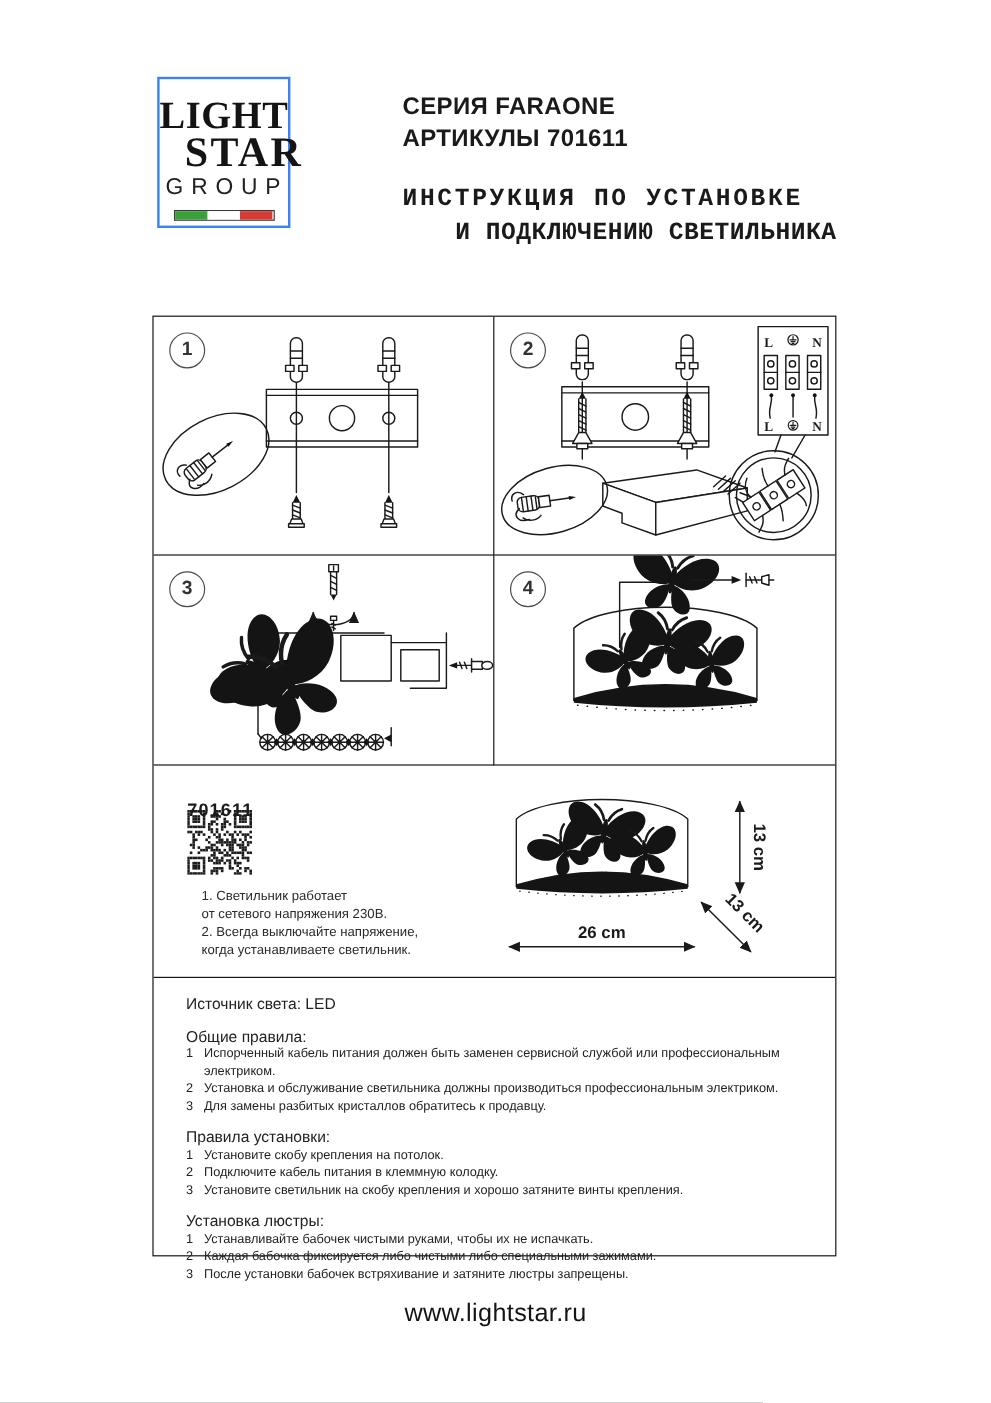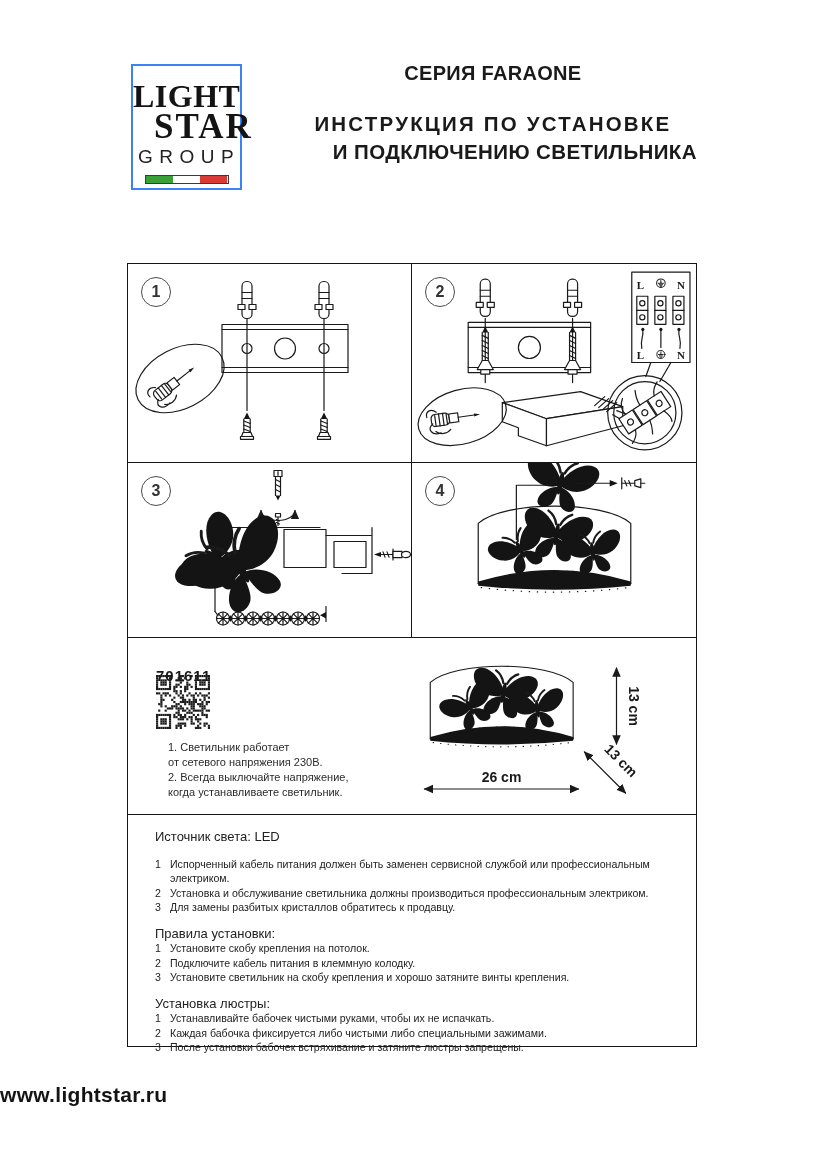--- a/index.html
+++ b/index.html
@@ -16,23 +16,23 @@
     font-family:"Liberation Serif", serif; color:#141414;
   }
   .logo-light { font-size:32px; font-weight:bold; line-height:29px; letter-spacing:.5px; }
   .logo-star  { font-size:35px; font-weight:bold; line-height:32px; letter-spacing:2px;margin-left:21px; }
   .logo-group { font-family:"Liberation Sans", sans-serif; font-size:19px; letter-spacing:6.5px;
                 margin-top:3px; margin-left:5px; color:#222; }
   .logo-flag  { width:84px; height:9px; margin:7px auto 0; border:1px solid #3a3a3a; display:flex; }
   .logo-flag div { flex:1; }
   .flag-green { background:#3aa13a; } .flag-white { background:#ffffff; } .flag-red { background:#d93a35; }
 
-  .title-block { position:absolute; right:129px; top:60px; text-align:center; }
+  .title-block { position:absolute; right:129px; top:76px; text-align:left; }
   .title-series, .title-articles { font-size:20px; font-weight:bold; line-height:27px; letter-spacing:.3px; }
-  .title-instr { margin-top:23px; font-size:20.5px; font-weight:bold; line-height:28px; }
+  .title-instr { margin-top:23px; font-size:20.5px; font-weight:bold; line-height:28px;font-family:Liberation Mono, monospace; }
   .title-instr .l1 { letter-spacing:2.2px; }
   .title-instr .l2 { letter-spacing:.4px;margin-left:44px; }
 
   
   .doc-table { position:absolute; left:127px; top:263px; width:570px; height:784px; border:1.6px solid #161616; }
   .grid { display:grid; grid-template-columns:1fr 1fr; }
   .cell { position:relative; height:199px; border-bottom:1.4px solid #161616; }
   .cell.r2 { height:175px; }
   .cell.c1 { border-right:1.4px solid #161616; }
   .cell svg { position:absolute; inset:0; width:100%; height:100%; }
@@ -46,22 +46,22 @@
   .article-no { position:absolute; left:28px; top:29px; font-size:15px; font-weight:bold; letter-spacing:1px; }
   .qr { position:absolute; left:28px; top:37px; width:54px; height:54px; }
   .notes { position:absolute; left:40px; top:102px; font-size:11px; line-height:15px; color:#2b2b2b; }
 
   .specs { position:relative; height:230px; padding:15px 12px 0 27px; font-size:10.6px; line-height:14.5px; color:#222; }
   .spec-head { font-weight:normal; font-size:13px; }
   .sec { margin-top:12px; }
   .row { display:flex; }
   .row .num { width:15px; flex:0 0 15px; }
 
-  .footer { position:absolute; left:0; top:1083px; width:100%; text-align:left;
-            font-size:21px; font-weight:bold; letter-spacing:.3px; color:#141414; }
+  .footer { position:absolute; left:0; top:1083px; width:100%; text-align:center;
+            font-size:21px; font-weight:normal; letter-spacing:.3px; color:#141414; }
 
   
   .ln { stroke:#1a1a1a; fill:none; stroke-width:1.2; stroke-linecap:round; stroke-linejoin:round; }
   .lnf { stroke:#1a1a1a; fill:#ffffff; stroke-width:1.2; stroke-linejoin:round; }
   .fillink { fill:#141414; stroke:none; }
   .dim { font-family:"Liberation Sans",sans-serif; font-size:14px; font-weight:bold; fill:#1a1a1a; }
   .tlab { font-family:"Liberation Serif",serif; font-size:11px; font-weight:bold; fill:#1a1a1a; }
 </style>
 </head>
 <body>
@@ -152,20 +152,21 @@
     <div class="logo-group">GROUP</div>
     <div class="logo-flag">
       <div class="flag-green"></div>
       <div class="flag-white"></div>
       <div class="flag-red"></div>
     </div>
   </div>
 
   <div class="title-block">
     <div class="title-series">СЕРИЯ FARAONE</div>
+    <div class="title-articles">АРТИКУЛЫ 701611</div>
     <div class="title-instr">
       <div class="l1">ИНСТРУКЦИЯ ПО УСТАНОВКЕ</div>
       <div class="l2">И ПОДКЛЮЧЕНИЮ СВЕТИЛЬНИКА</div>
     </div>
   </div>
 
   <div class="doc-table">
     <div class="grid">
 
       <div class="cell c1">
@@ -642,20 +643,21 @@
         <div>от сетевого напряжения 230В.</div>
         <div>2. Всегда выключайте напряжение,</div>
         <div>когда устанавливаете светильник.</div>
       </div>
     </div>
 
     <div class="specs">
       <div class="spec-head">Источник света: LED</div>
 
       <div class="sec">
+        <div class="spec-head">Общие правила:</div>
         <div class="row">
             <span class="num">1</span>
             <span>Испорченный кабель питания должен быть заменен сервисной службой или профессиональным электриком.</span>
           </div>
         <div class="row">
             <span class="num">2</span>
             <span>Установка и обслуживание светильника должны производиться профессиональным электриком.</span>
           </div>
         <div class="row">
             <span class="num">3</span>

